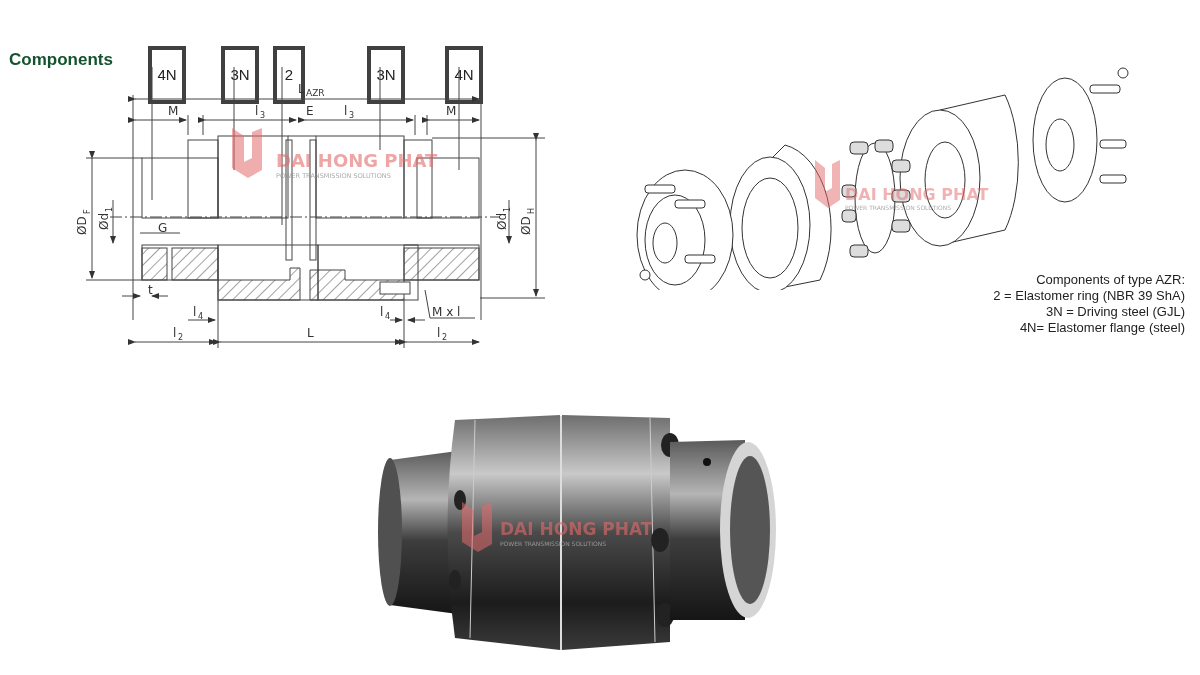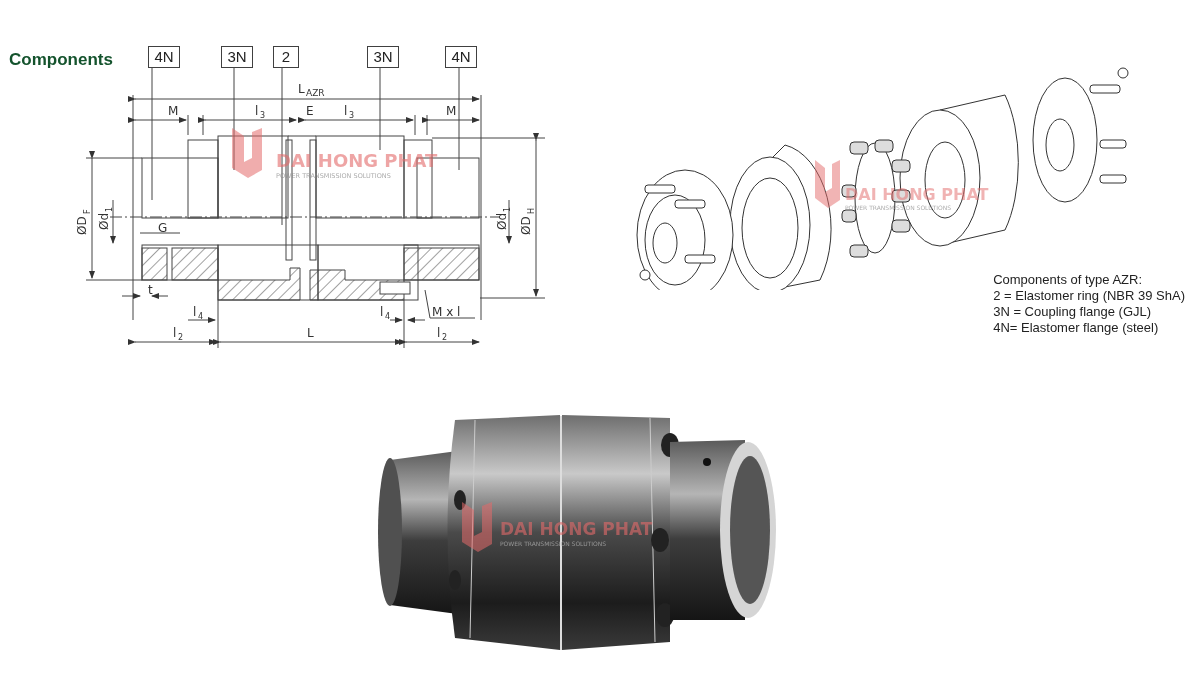--- a/index.html
+++ b/index.html
@@ -1,21 +1,21 @@
 <!DOCTYPE html>
 <html><head>
 <meta charset="utf-8">
 <style>
   html, body { margin:0; padding:0; background:#ffffff; }
   body { width:1200px; height:675px; position:relative; overflow:hidden; font-family:"Liberation Sans", sans-serif; color:#222; }
   .abs { position:absolute; }
   .title { left:9px; top:50px; font-size:17px; font-weight:bold; color:#14532d; }
-  .callout { position:absolute; top:46px; height:20px; border:1px solid #404040; background:#fff; font-size:15px; line-height:20px; text-align:center; color:#222; padding:0 2px; }
+  .callout { position:absolute; top:46px; height:20px; border:4px solid #404040; background:#fff; font-size:15px; line-height:20px; text-align:center; color:#222; padding:15px 2px; }
   svg text { font-family:"DejaVu Sans", sans-serif; }
-  .legend { right:15px; top:272px; text-align:left; font-size:13px; line-height:16px; color:#222; }
+  .legend { right:15px; top:272px; text-align:right; font-size:13px; line-height:16px; color:#222; }
   .legend div { white-space:nowrap; }
   .wm-text { font-family:"DejaVu Sans", sans-serif; font-weight:bold; }
 </style>
 </head>
 <body>
 
 <div class="abs title">Components</div>
 
 <div class="callout" style="left:148px;width:26px;">4N</div>
 <div class="callout" style="left:221px;width:26px;">3N</div>
@@ -192,21 +192,21 @@
   <g opacity="0.5">
     <path d="M195,110 L205,118 L205,142 L212,138 L212,114 L220,110 L220,150 L208,158 L195,148 Z" fill="#e36a6a"></path>
   </g>
   <text class="wm-text" x="225" y="150" font-size="16" fill="#e36a6a" opacity="0.5">DAI HONG PHAT</text>
   <text x="225" y="160" font-size="6" fill="#888" opacity="0.7">POWER TRANSMISSION SOLUTIONS</text>
 </svg>
 
 <div class="abs legend">
   <div>Components of type AZR:</div>
   <div>2 = Elastomer ring (NBR 39 ShA)</div>
-  <div>3N = Coupling flange (GJL)</div>
+  <div>3N = Driving steel (GJL)</div>
   <div>4N= Elastomer flange (steel)</div>
 </div>
 
 <svg class="abs" style="left:370px;top:380px;" width="420" height="280">
   <defs>
     <linearGradient id="metal" x1="0" y1="0" x2="0" y2="1">
       <stop offset="0" stop-color="#6e6e6e"></stop>
       <stop offset="0.25" stop-color="#c9c9c9"></stop>
       <stop offset="0.5" stop-color="#4a4a4a"></stop>
       <stop offset="0.8" stop-color="#1c1c1c"></stop>

